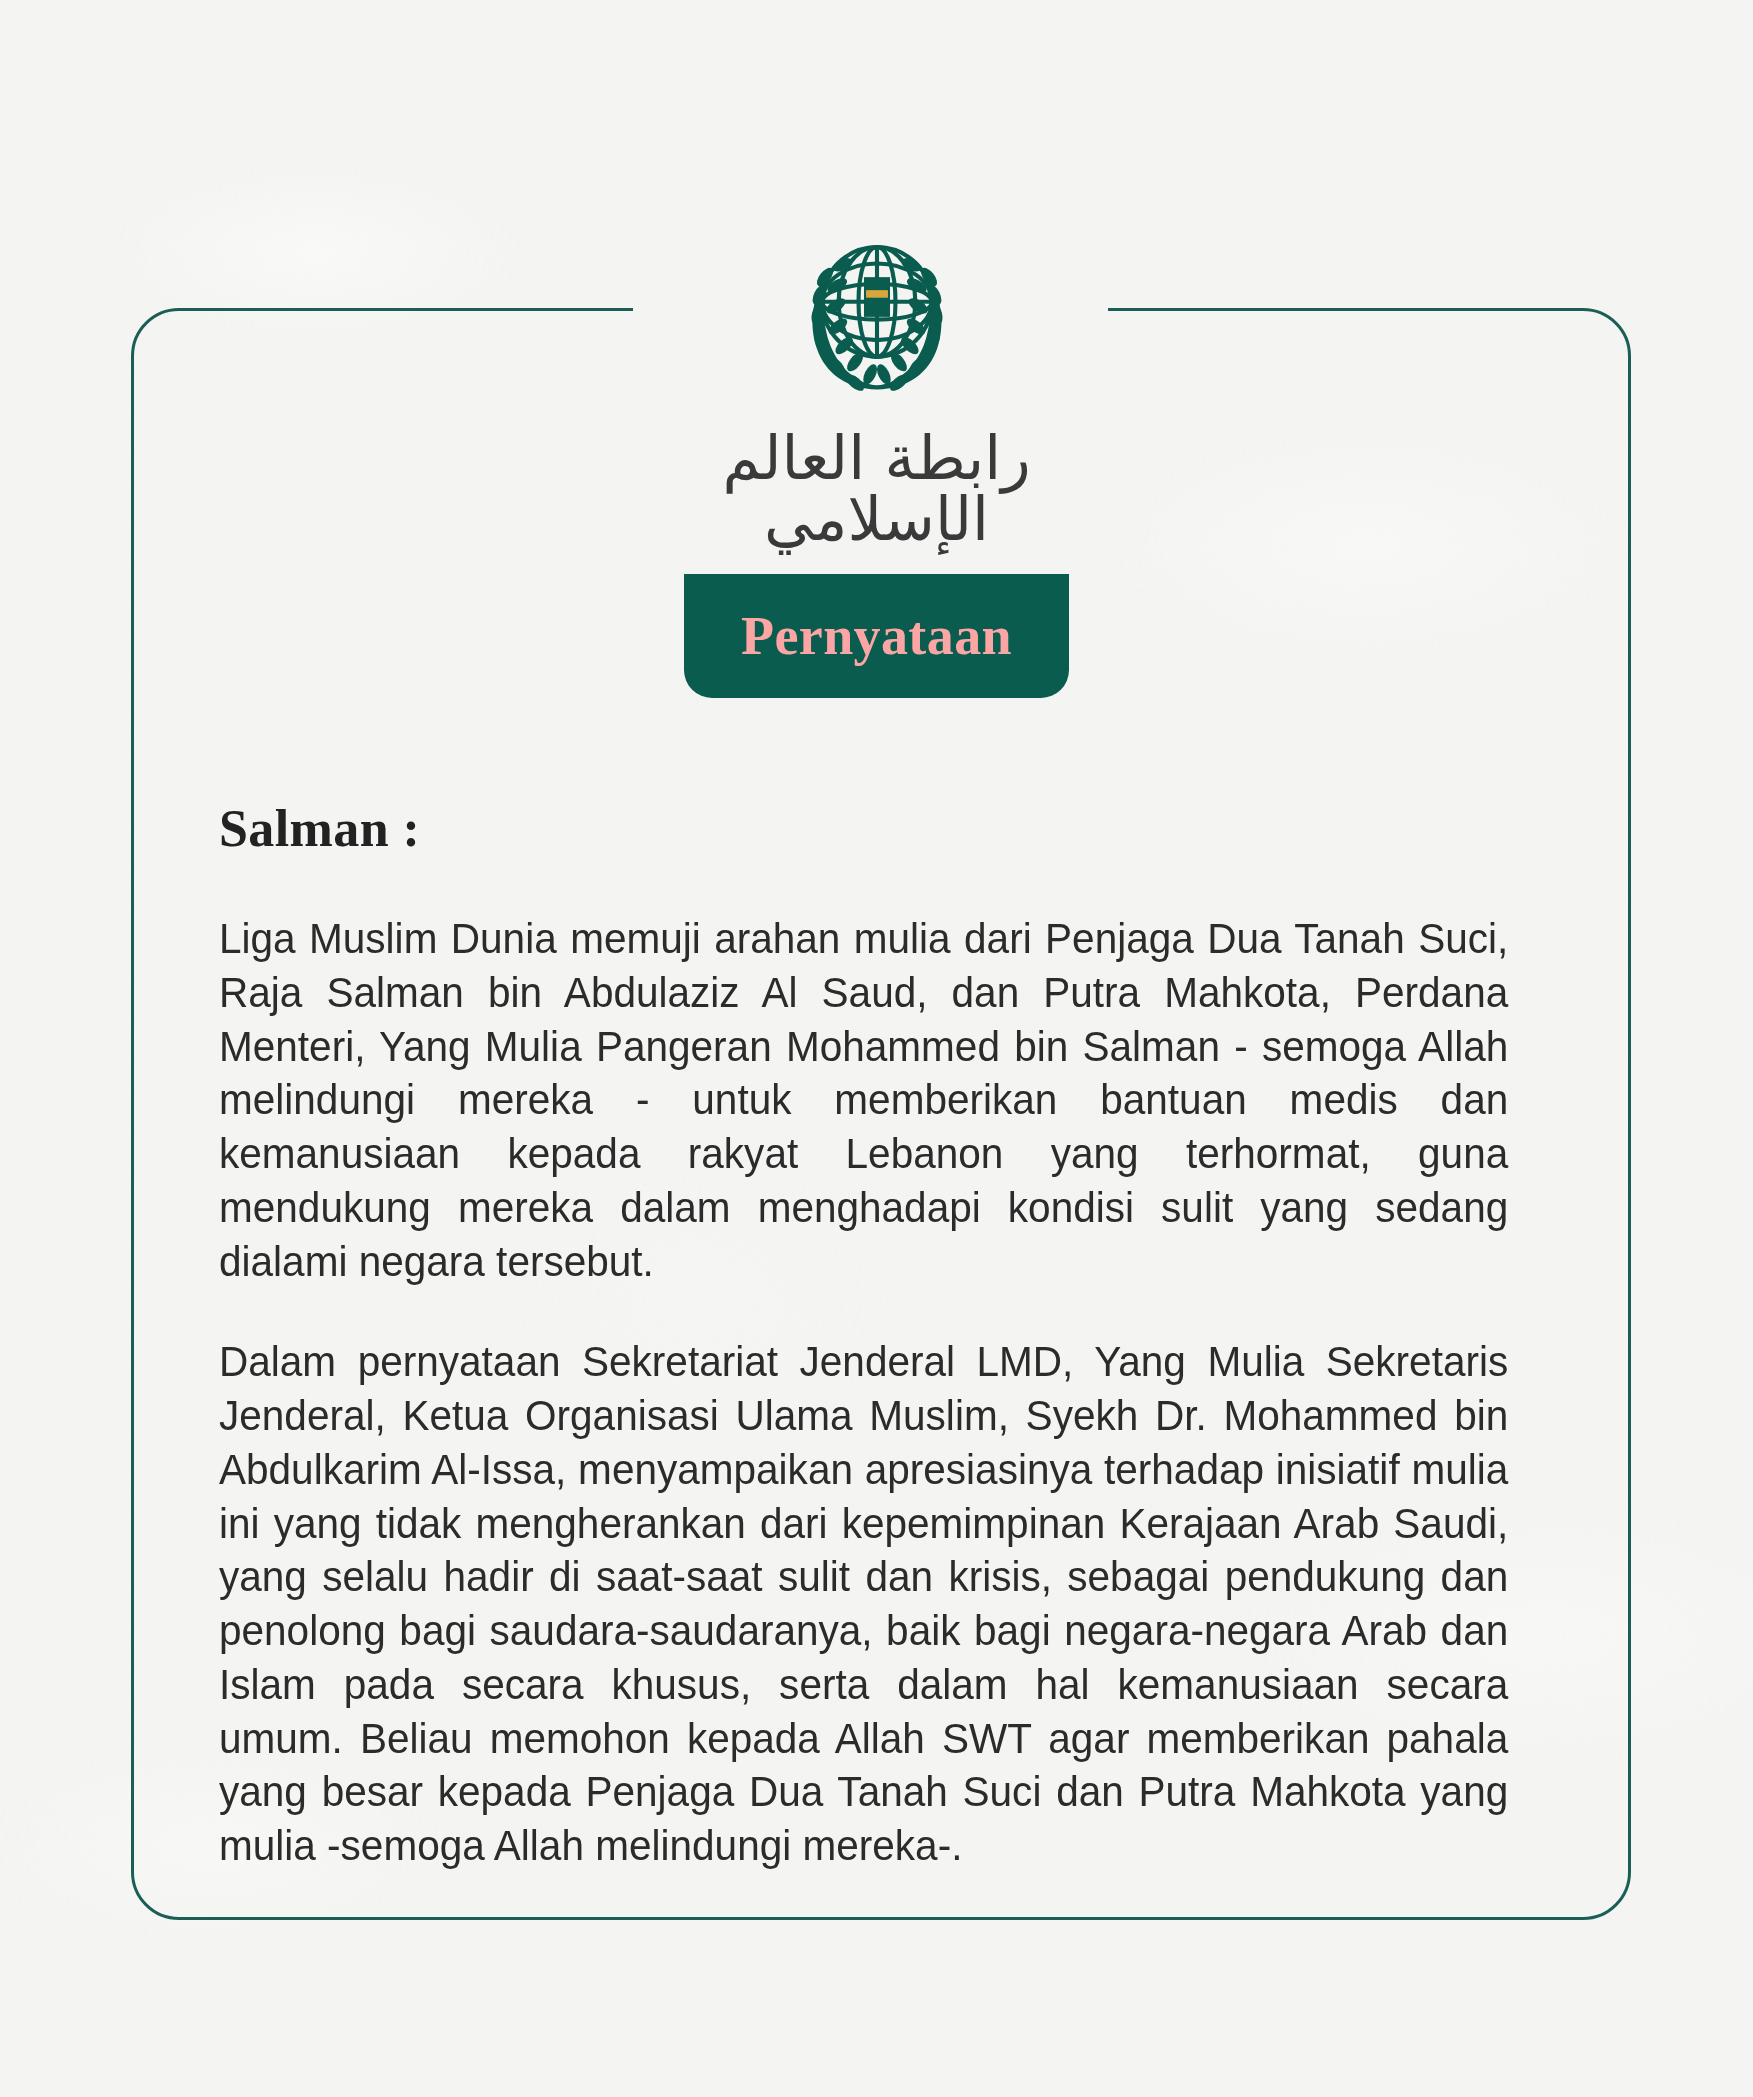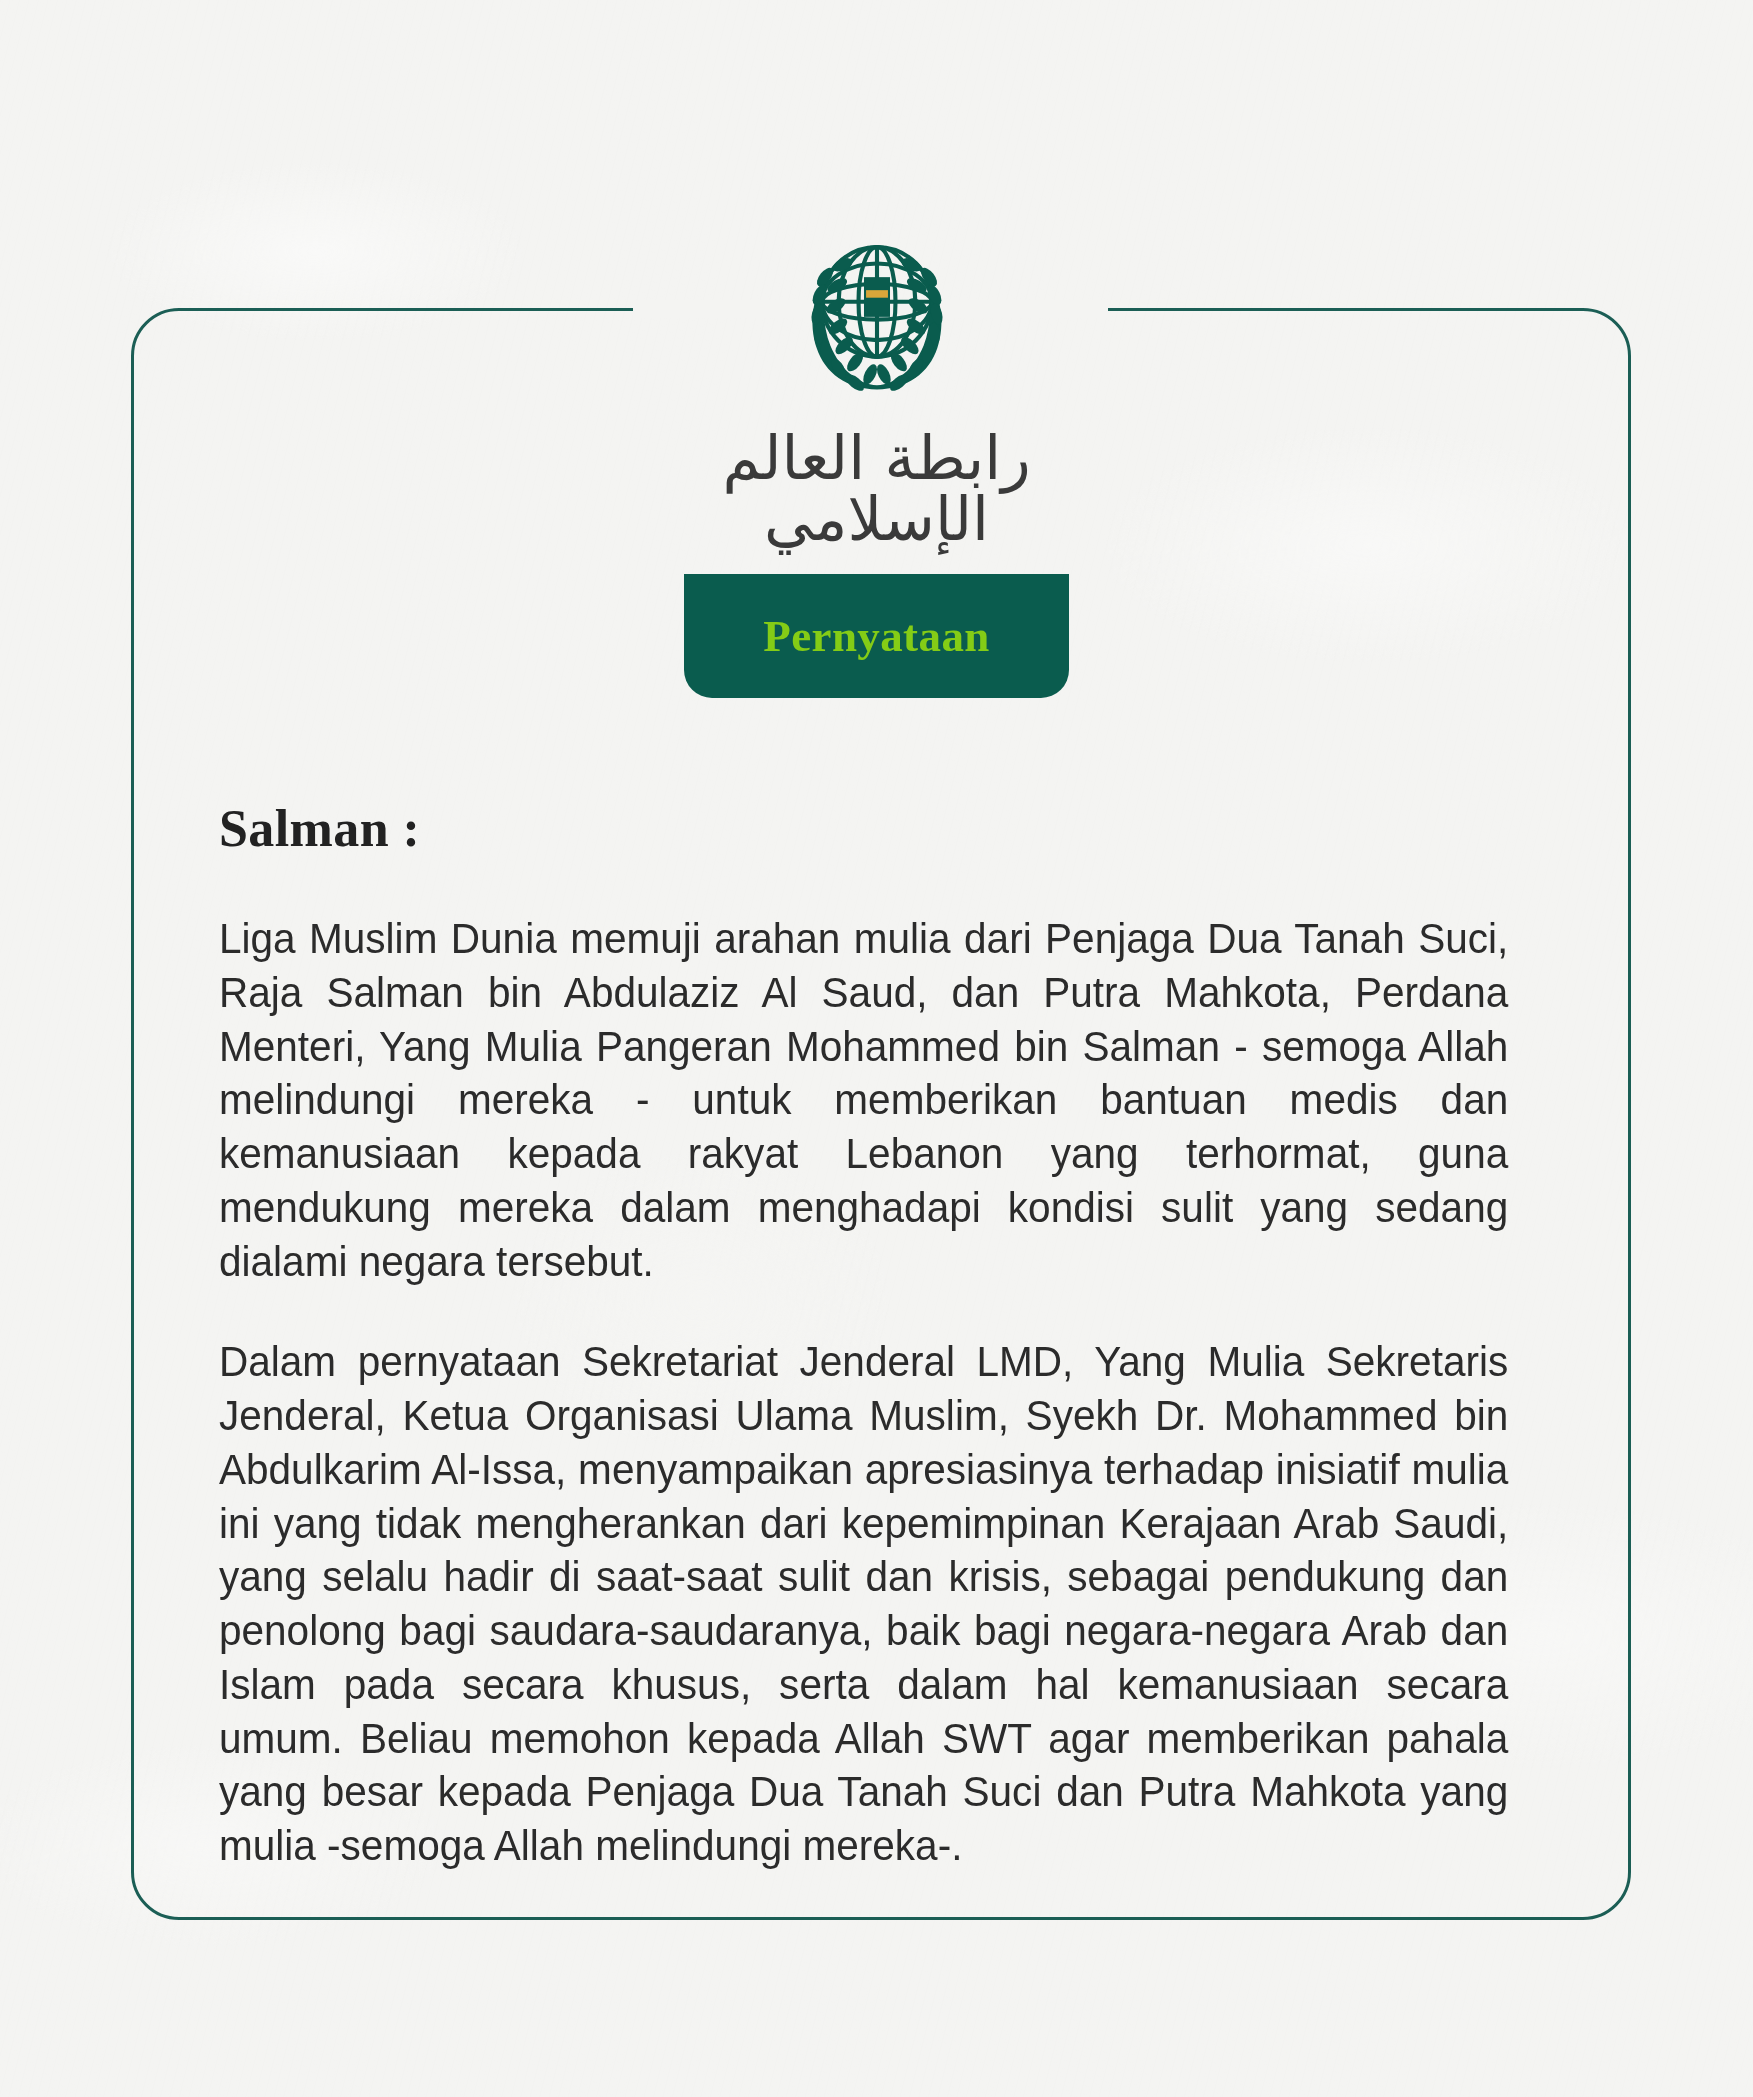--- a/index.html
+++ b/index.html
@@ -100,22 +100,22 @@
     height:124px;
     background:#0a5c4e;
     border-radius:0 0 28px 28px;
     display:flex;
     align-items:center;
     justify-content:center;
   }
   #badge-label {
     font-family:"Liberation Serif", serif;
     font-weight:700;
-    font-size:45px;
-    color:#84cc16;
+    font-size:54px;
+    color:#fca5a5;
     letter-spacing:0.4px;
   }
 
   
   #content {
     position:absolute;
     left:219px;
     top:799px;
     width:1336px;
   }

